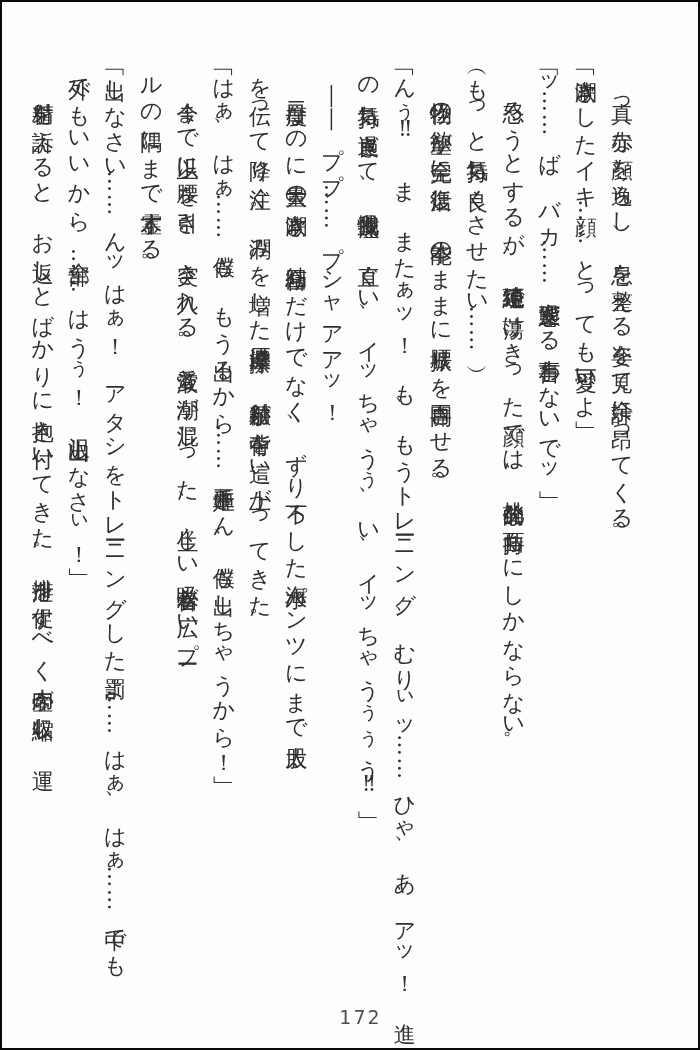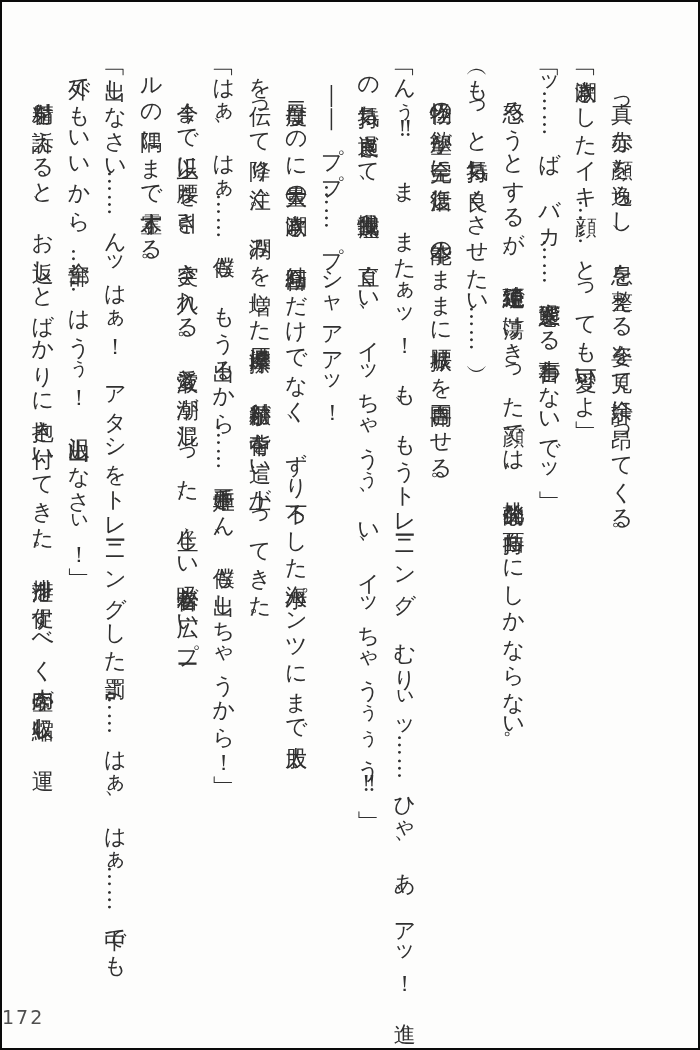--- a/index.html
+++ b/index.html
@@ -39,24 +39,26 @@
     white-space: nowrap;
   }
   .col.indent {
     text-indent: 23.3px;
   }
   .page-number {
     position: absolute;
     bottom: 20px;
     left: 0;
     right: 18px;
+    text-align: center;
     font-family: "DejaVu Sans", "Liberation Sans", sans-serif;
     font-size: 19px;
     letter-spacing: 2px;
     color: #4f4f4f;
+    padding-left: 39px;
   }
 </style>
 </head>
 <body>
 
 <div class="page">
   <div class="text-area">
     <p class="col indent">真っ赤な顔を逸らし、息を整える姿を見て余計に昂ってくる。</p>
     <p class="col">「潮吹きしたイキ顔……とっても可愛いよ」</p>
     <p class="col">「ッ……ば、バカ……変態過ぎる事言わないでッ」</p>

